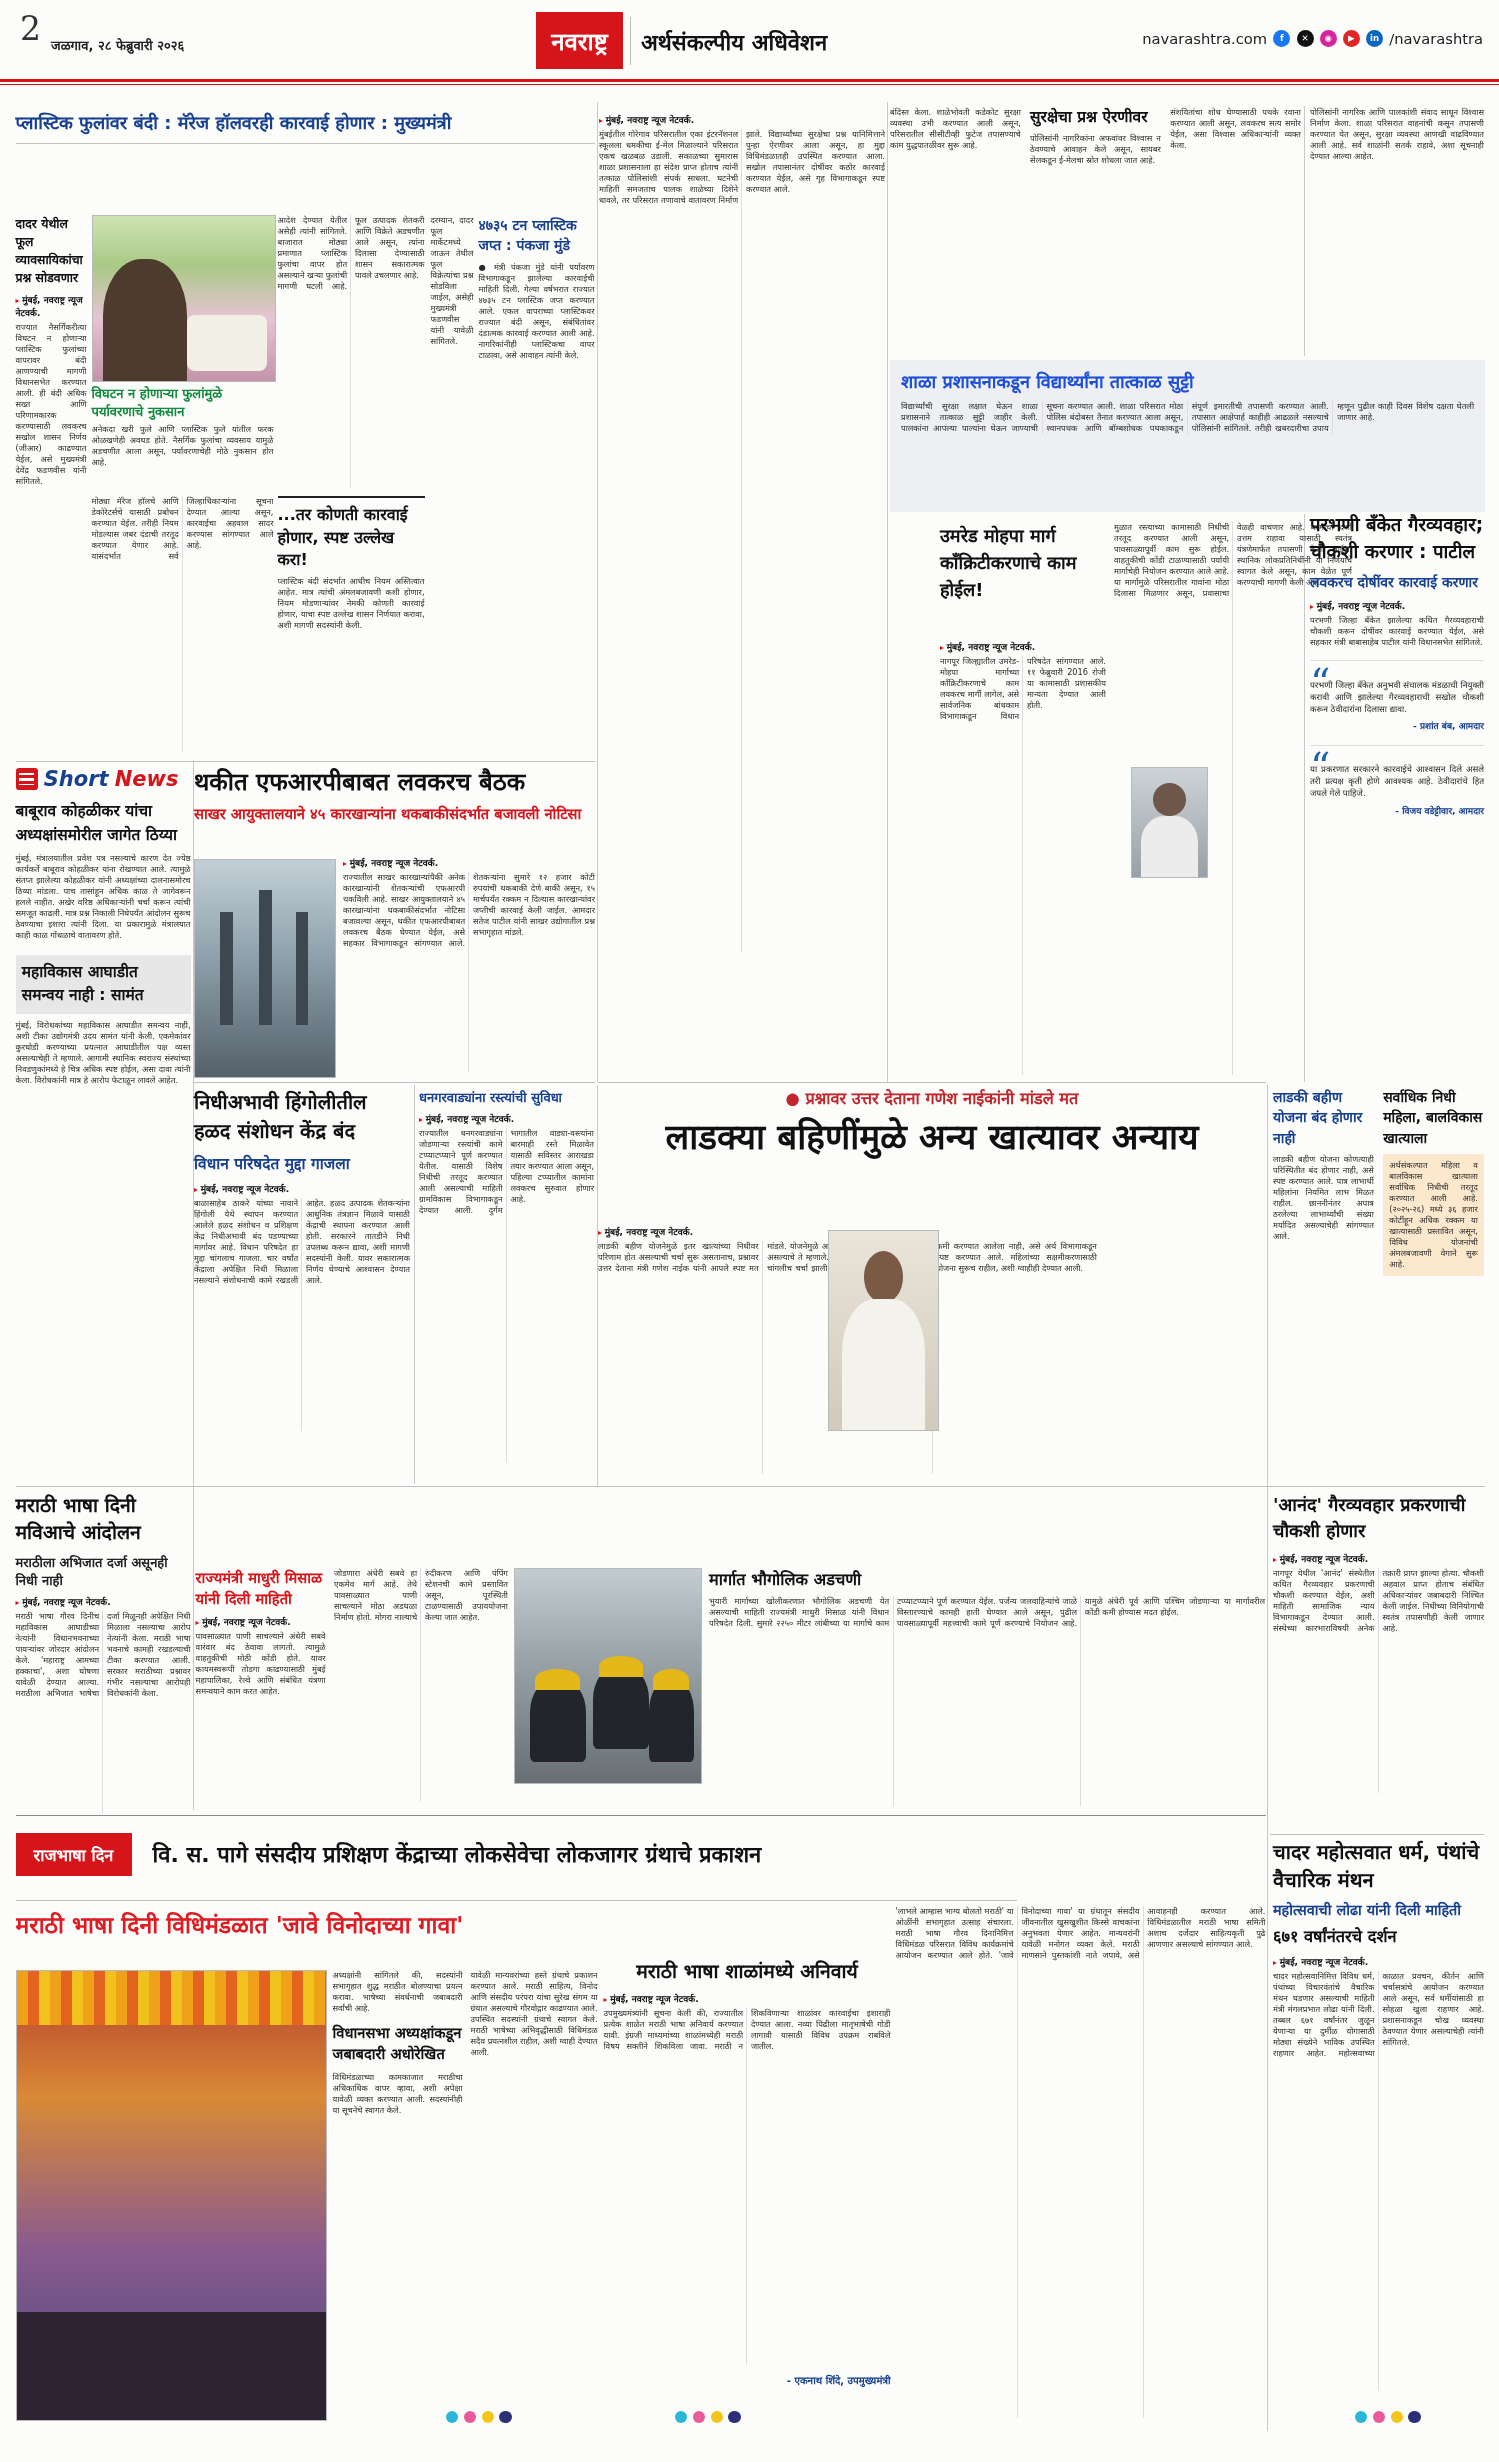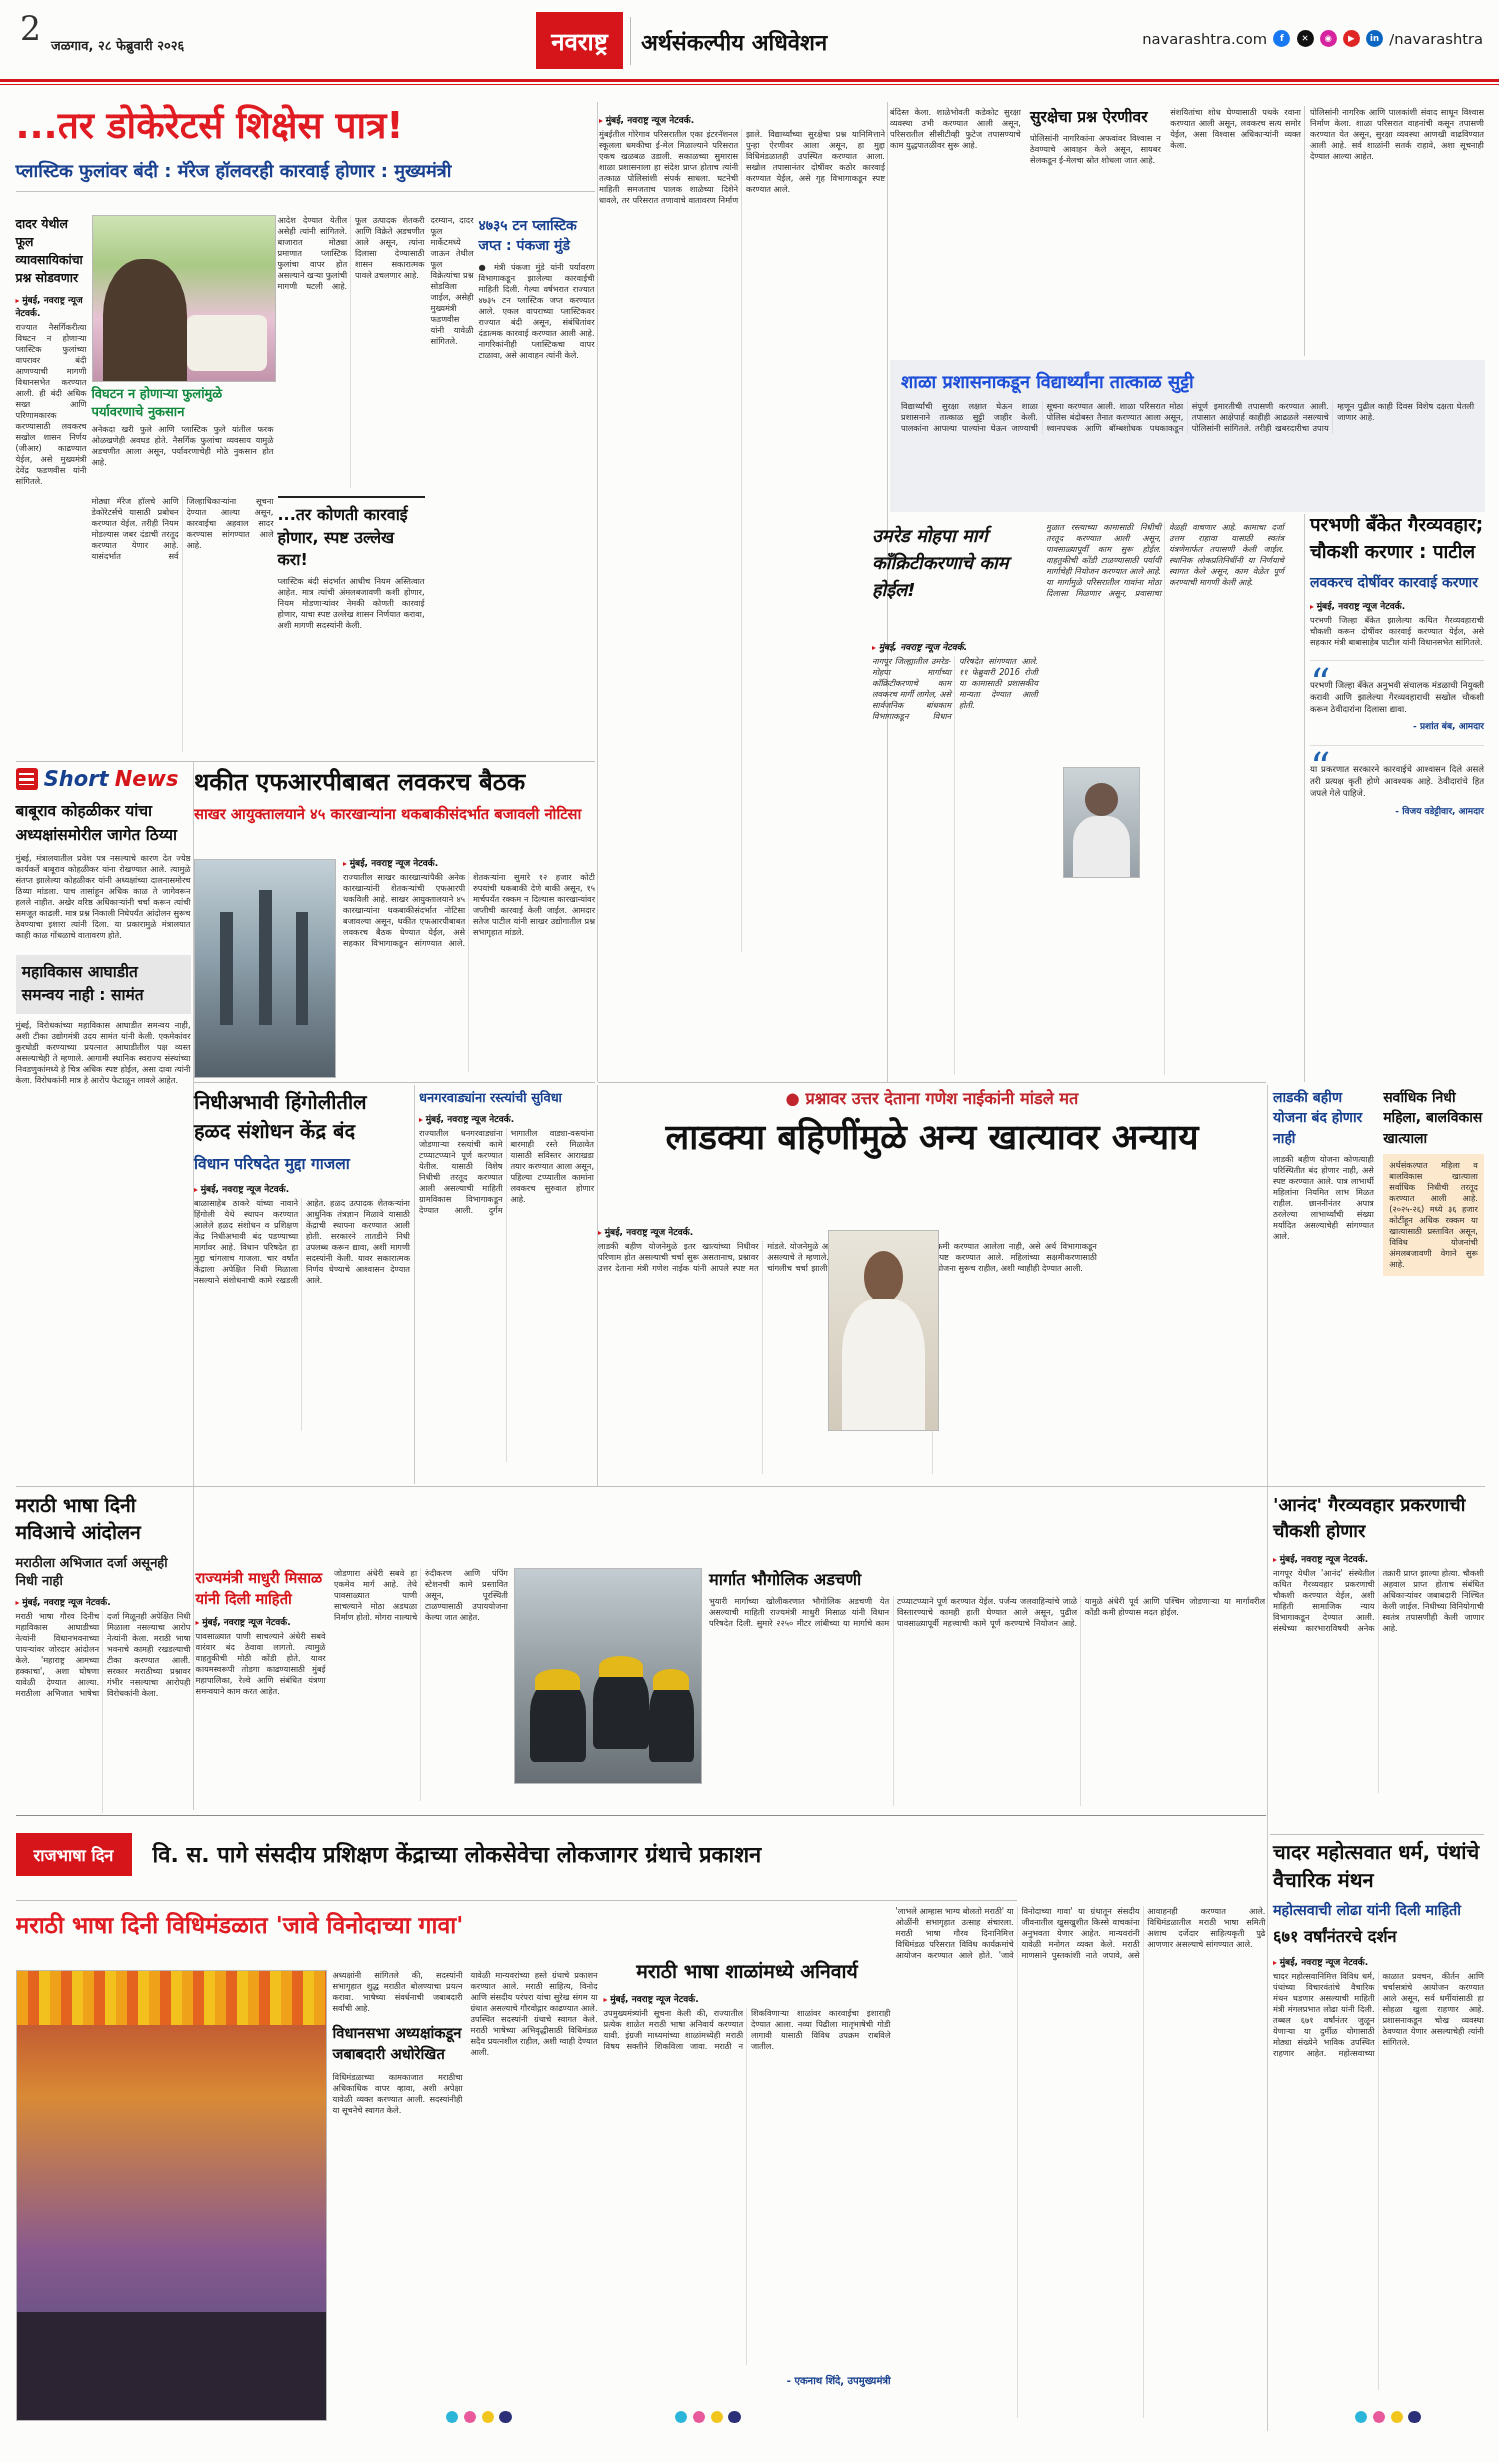--- a/index.html
+++ b/index.html
@@ -81,21 +81,20 @@
   <div class="vrule" style="left:414px;top:1085px;height:399px;"></div>
   <div class="hrule" style="left:15.5px;top:761px;width:579px;"></div>
   <div class="hrule" style="left:598px;top:1082px;width:668px;"></div>
   <div class="hrule" style="left:194px;top:1082px;width:401px;"></div>
   <div class="hrule" style="left:1307px;top:508px;width:177px;"></div>
   <div class="hrule" style="left:15.5px;top:1486px;width:1469px;"></div>
   <div class="hrule" style="left:1270px;top:1834px;width:214px;"></div>
   <div class="hrule" style="left:15.5px;top:1900px;width:1001px;"></div>
 
   <section class="abs" style="left:15.5px;top:102px;width:579px;height:657px;">
-    <h1 style="font-size:37px;line-height:1.3;color:#e01b22;">...तर डोकेरेटर्स शिक्षेस पात्र!</h1>
     <div class="kicker">प्लास्टिक फुलांवर बंदी : मॅरेज हॉलवरही कारवाई होणार : मुख्यमंत्री</div>
     <div class="abs" style="left:0;top:113px;width:71px;">
       <h3 style="font-size:12.4px;line-height:1.45;color:#111;">दादर येथील फूल व्यावसायिकांचा प्रश्न सोडवणार</h3>
       <p class="byline" style="margin-top:6.2px;">मुंबई, नवराष्ट्र न्यूज नेटवर्क.</p>
       <div class="body-txt">राज्यात नैसर्गिकरीत्या विघटन न होणाऱ्या प्लास्टिक फुलांच्या वापरावर बंदी आणण्याची मागणी विधानसभेत करण्यात आली. ही बंदी अधिक सख्त आणि परिणामकारक करण्यासाठी लवकरच सखोल शासन निर्णय (जीआर) काढण्यात येईल, असे मुख्यमंत्री देवेंद्र फडणवीस यांनी सांगितले.</div>
     </div>
     <div class="photo ph-lead" style="left:76px;top:113px;width:182px;height:165px;">
       <div class="bust"></div>
       <div class="sofa"></div>
     </div>
@@ -129,21 +128,21 @@
       <div class="body-txt" style="margin-top:4.7px;">पोलिसांनी नागरिकांना अफवांवर विश्वास न ठेवण्याचे आवाहन केले असून, सायबर सेलकडून ई-मेलचा स्रोत शोधला जात आहे.</div>
     </div>
     <div class="body-txt" style="flex:1;">संशयितांचा शोध घेण्यासाठी पथके रवाना करण्यात आली असून, लवकरच सत्य समोर येईल, असा विश्वास अधिकाऱ्यांनी व्यक्त केला.</div>
   </div>
 
   <div class="abs graybox" style="left:890px;top:360px;width:595px;height:152px;">
     <h3 style="font-size:18px;color:#1d4ed8;">शाळा प्रशासनाकडून विद्यार्थ्यांना तात्काळ सुट्टी</h3>
     <div class="body-txt c4" style="margin-top:7.8px;">विद्यार्थ्यांची सुरक्षा लक्षात घेऊन शाळा प्रशासनाने तात्काळ सुट्टी जाहीर केली. पालकांना आपल्या पाल्यांना घेऊन जाण्याची सूचना करण्यात आली. शाळा परिसरात मोठा पोलिस बंदोबस्त तैनात करण्यात आला असून, श्वानपथक आणि बॉम्बशोधक पथकाकडून संपूर्ण इमारतीची तपासणी करण्यात आली. तपासात आक्षेपार्ह काहीही आढळले नसल्याचे पोलिसांनी सांगितले. तरीही खबरदारीचा उपाय म्हणून पुढील काही दिवस विशेष दक्षता घेतली जाणार आहे.</div>
   </div>
 
-  <section class="abs" style="left:872px;top:517px;width:411px;height:564px;font-style:italic;">
+  <section class="abs" style="left:940px;top:517px;width:411px;height:564px;">
     <h2 class="abs" style="left:0;top:4.7px;width:166px;font-size:18px;line-height:1.5;color:#111;">उमरेड मोहपा मार्ग काँक्रिटीकरणाचे काम होईल!</h2>
     <div class="abs" style="left:0;top:123px;width:166px;">
       <p class="byline">मुंबई, नवराष्ट्र न्यूज नेटवर्क.</p>
       <div class="body-txt c2" style="height:419px;">नागपूर जिल्ह्यातील उमरेड-मोहपा मार्गाच्या काँक्रिटीकरणाचे काम लवकरच मार्गी लागेल, असे सार्वजनिक बांधकाम विभागाकडून विधान परिषदेत सांगण्यात आले. ११ फेब्रुवारी 2016 रोजी या कामासाठी प्रशासकीय मान्यता देण्यात आली होती.</div>
     </div>
     <div class="abs body-txt c2" style="left:174px;top:4.7px;width:238px;height:553px;">मुळात रस्त्याच्या कामासाठी निधीची तरतूद करण्यात आली असून, पावसाळ्यापूर्वी काम सुरू होईल. वाहतुकीची कोंडी टाळण्यासाठी पर्यायी मार्गाचेही नियोजन करण्यात आले आहे. या मार्गामुळे परिसरातील गावांना मोठा दिलासा मिळणार असून, प्रवासाचा वेळही वाचणार आहे. कामाचा दर्जा उत्तम राहावा यासाठी स्वतंत्र यंत्रणेमार्फत तपासणी केली जाईल. स्थानिक लोकप्रतिनिधींनी या निर्णयाचे स्वागत केले असून, काम वेळेत पूर्ण करण्याची मागणी केली आहे.</div>
     <div class="photo ph-inset" style="left:191px;top:250px;width:75px;height:109px;">
       <div class="head"></div>
       <div class="body"></div>
     </div>

